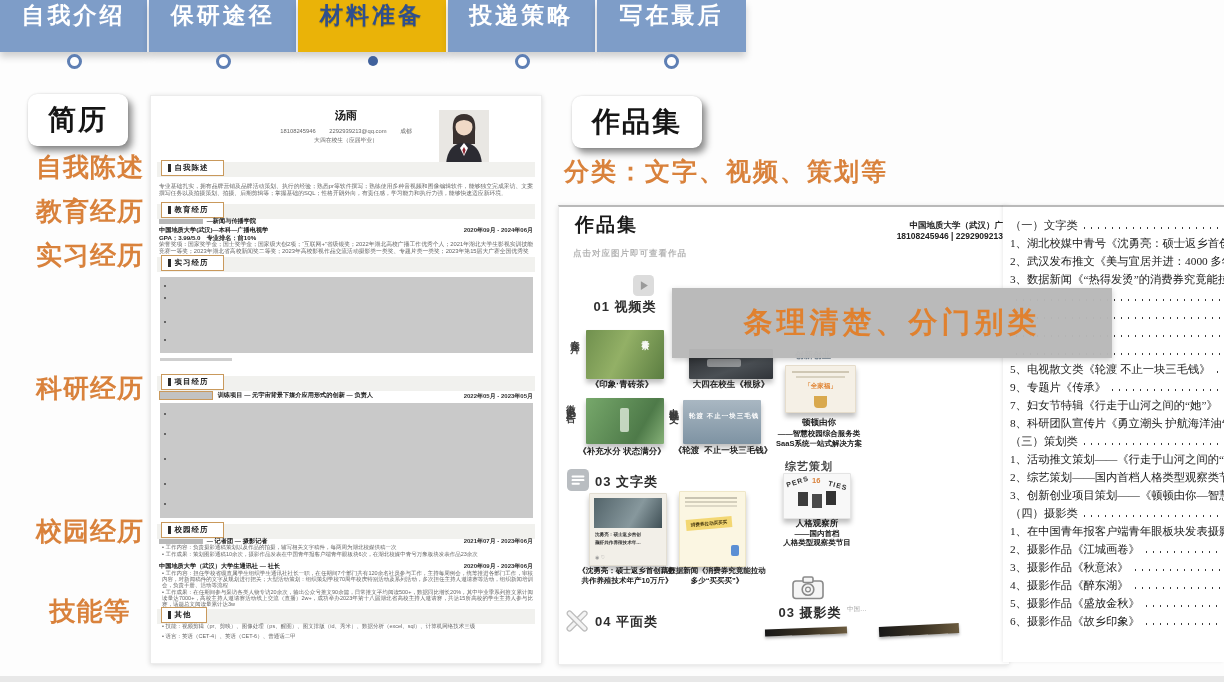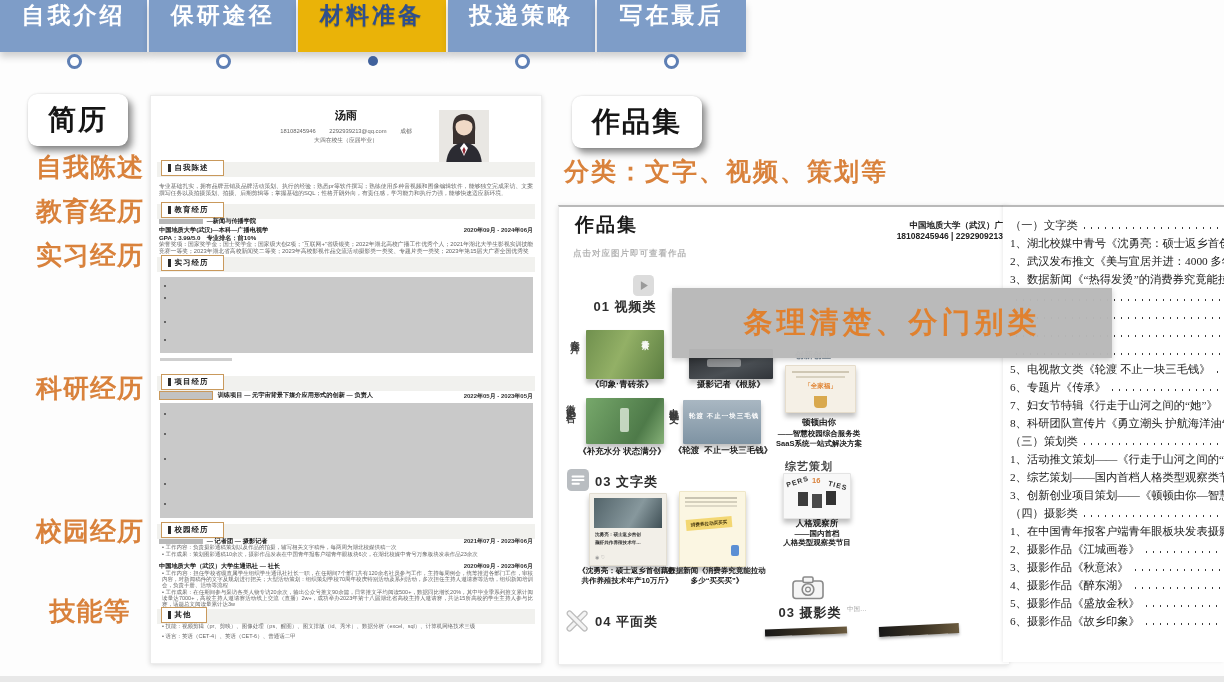--- a/index.html
+++ b/index.html
@@ -301,21 +301,21 @@
     </div>
     <div class="pf-abs pf-cat" style="left:30px;top:92px;width:72px;text-align:center;line-height:15px;">01 视频类</div>
     <div class="pf-abs v-label" style="left:9px;top:125px;">专题片</div>
     <div class="pf-abs thumb t-tea" style="left:27px;top:123px;width:78px;height:49px;">
         <span>青砖茶</span>
       </div>
     <div class="pf-abs cap" style="left:4px;top:172px;width:118px;">《印象·青砖茶》</div>
     <div class="pf-abs thumb t-tcm" style="left:130px;top:142px;width:84px;height:30px;">
         <b></b>
       </div>
-    <div class="pf-abs cap" style="left:118px;top:172px;width:108px;">摄影记者《根脉》</div>
+    <div class="pf-abs cap" style="left:118px;top:172px;width:108px;">大四在校生《根脉》</div>
 
     <div class="pf-abs v-label" style="left:5px;top:190px;">微电影广告</div>
     <div class="pf-abs thumb t-water" style="left:27px;top:191px;width:78px;height:46px;">
         <b></b>
       </div>
     <div class="pf-abs cap" style="left:4px;top:239px;width:118px;">《补充水分 状态满分》</div>
     <div class="pf-abs v-label" style="left:108px;top:193px;">电视散文</div>
     <div class="pf-abs thumb t-ferry" style="left:124px;top:193px;width:78px;height:44px;">
         <span>轮渡 不止一块三毛钱</span>
       </div>
@@ -425,21 +425,21 @@
     </div>
       <div class="toc-line empty">
 
       <span class="toc-dots"></span>
     </div>
       <div class="toc-line">
       <span class="toc-text">5、电视散文类《轮渡 不止一块三毛钱》</span>
       <span class="toc-dots"></span>
     </div>
       <div class="toc-line">
-      <span class="toc-text">6、专题片《传承》</span>
+      <span class="toc-text">9、专题片《传承》</span>
       <span class="toc-dots"></span>
     </div>
       <div class="toc-line">
       <span class="toc-text">7、妇女节特辑《行走于山河之间的“她”》</span>
       <span class="toc-dots"></span>
     </div>
       <div class="toc-line">
       <span class="toc-text">8、科研团队宣传片《勇立潮头 护航海洋油气勘探》</span>
       <span class="toc-dots"></span>
     </div>

